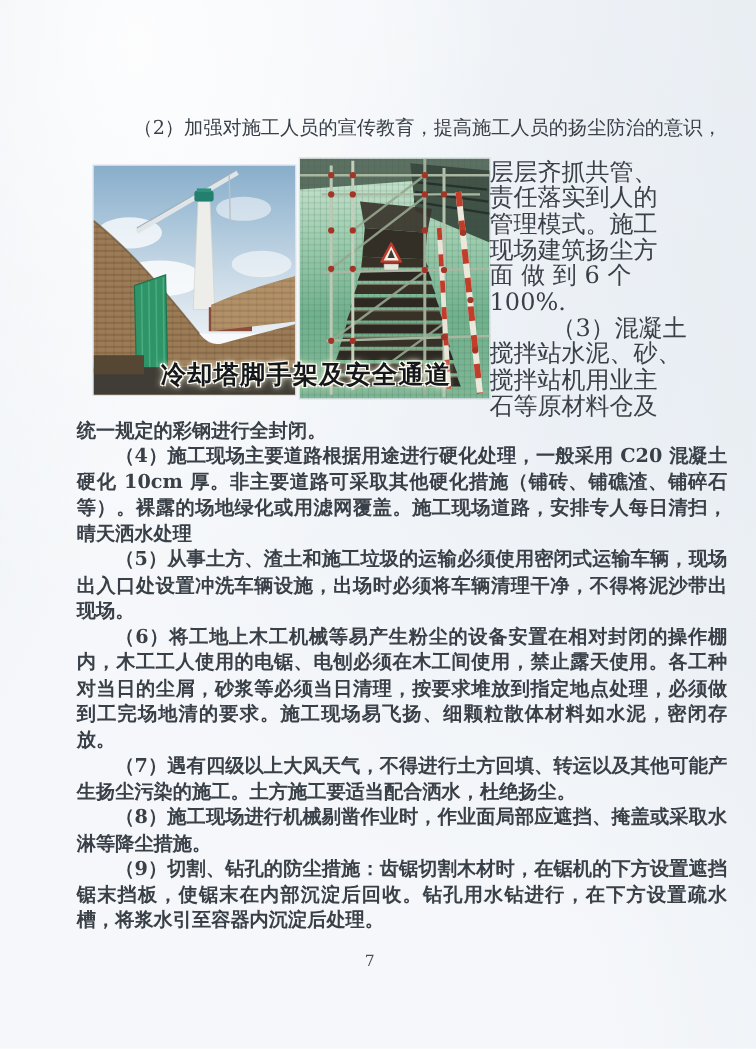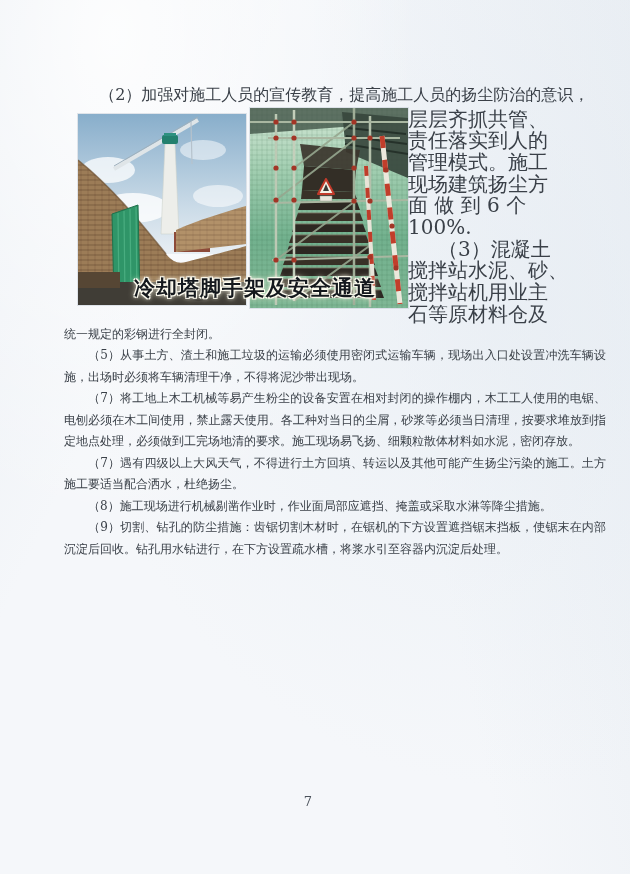--- a/index.html
+++ b/index.html
@@ -13,28 +13,29 @@
       radial-gradient(ellipse at 82% 35%, rgba(228,235,242,.55), transparent 60%),
       linear-gradient(115deg, rgba(208,218,229,.28) 0%, transparent 28%),
       linear-gradient(78deg, transparent 62%, rgba(214,223,232,.35) 100%),
       #f5f7fa;
     font-family:"DejaVu Serif","Liberation Serif",serif;
     color:#3a4048;
     overflow:hidden;
   }
   .para{
     margin:0;
-    font-size:12px;
+    font-size:16px;
     line-height:21.5px;
     text-align:justify;
     text-align-last:left;
+    font-weight:bold;
   }
   .para.ind{text-indent:2em;}
   .para-first{
-    margin:0;
+    margin:12px;
     font-size:16px;
     line-height:21.5px;
     text-indent:2.2em;
     white-space:nowrap;
   }
   .photo-band{position:relative;height:218px;}
   .figure-photos{position:absolute;left:14px;top:2px;width:330px;height:212px;}
   .photo{position:absolute;display:block;box-shadow:0 0 0 1px rgba(190,200,210,.45);}
   .photo-left{left:0;top:6px;}
   .photo-right{left:172px;top:0;}
@@ -44,21 +45,21 @@
     color:#14181d;white-space:nowrap;
     text-shadow:
       1px 1px 0 #fdfbef,-1px -1px 0 #fdfbef,1px -1px 0 #fdfbef,-1px 1px 0 #fdfbef,
       0 0 4px #ffffff,0 0 7px #fff8d8;
   }
   .side-column{position:absolute;left:344px;top:3px;width:186px;}
   .side-line{
     font-size:20px;line-height:21.7px;
     white-space:nowrap;color:#3a4048;
   }
-  .side-line.ind{padding-left:30px;}
+  .side-line.ind{padding-left:30px;text-align:center;}
   .page-number{
     position:absolute;left:296px;top:794px;
     font-size:13px;color:#4a515a;width:24px;text-align:center;
   }
 </style>
 </head>
 <body>
 
 <div class="page">
 
@@ -231,20 +232,21 @@
       <div class="side-line">面 做 到 6 个</div>
       <div class="side-line">100%.</div>
       <div class="side-line ind">（3）混凝土</div>
       <div class="side-line">搅拌站水泥、砂、</div>
       <div class="side-line">搅拌站机用业主</div>
       <div class="side-line">石等原材料仓及</div>
     </div>
   </div>
 
   <p class="para">统一规定的彩钢进行全封闭。</p>
+  <p class="para ind">（4）施工现场主要道路根据用途进行硬化处理，一般采用 C20 混凝土硬化 10cm 厚。非主要道路可采取其他硬化措施（铺砖、铺礁渣、铺碎石等）。裸露的场地绿化或用滤网覆盖。施工现场道路，安排专人每日清扫，晴天洒水处理</p>
   <p class="para ind">（5）从事土方、渣土和施工垃圾的运输必须使用密闭式运输车辆，现场出入口处设置冲洗车辆设施，出场时必须将车辆清理干净，不得将泥沙带出现场。</p>
-  <p class="para ind">（7）将工地上木工机械等易产生粉尘的设备安置在相对封闭的操作棚内，木工工人使用的电锯、电刨必须在木工间使用，禁止露天使用。各工种对当日的尘屑，砂浆等必须当日清理，按要求堆放到指定地点处理，必须做到工完场地清的要求。施工现场易飞扬、细颗粒散体材料如水泥，密闭存放。</p>
+  <p class="para ind">（6）将工地上木工机械等易产生粉尘的设备安置在相对封闭的操作棚内，木工工人使用的电锯、电刨必须在木工间使用，禁止露天使用。各工种对当日的尘屑，砂浆等必须当日清理，按要求堆放到指定地点处理，必须做到工完场地清的要求。施工现场易飞扬、细颗粒散体材料如水泥，密闭存放。</p>
   <p class="para ind">（7）遇有四级以上大风天气，不得进行土方回填、转运以及其他可能产生扬尘污染的施工。土方施工要适当配合洒水，杜绝扬尘。</p>
   <p class="para ind">（8）施工现场进行机械剔凿作业时，作业面局部应遮挡、掩盖或采取水淋等降尘措施。</p>
   <p class="para ind">（9）切割、钻孔的防尘措施：齿锯切割木材时，在锯机的下方设置遮挡锯末挡板，使锯末在内部沉淀后回收。钻孔用水钻进行，在下方设置疏水槽，将浆水引至容器内沉淀后处理。</p>
 
   <div class="page-number">7</div>
 </div>
 
 </body></html>

